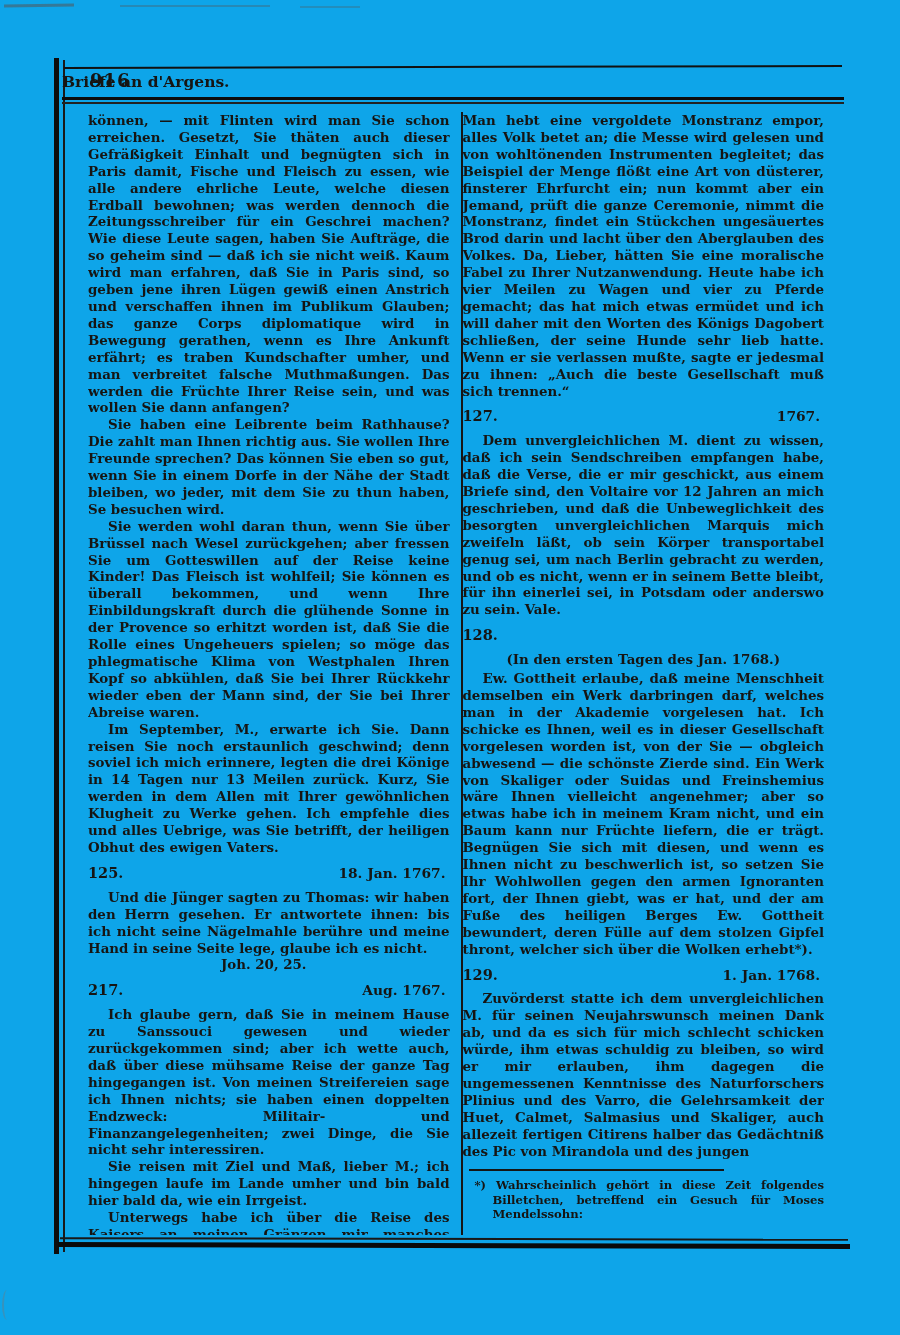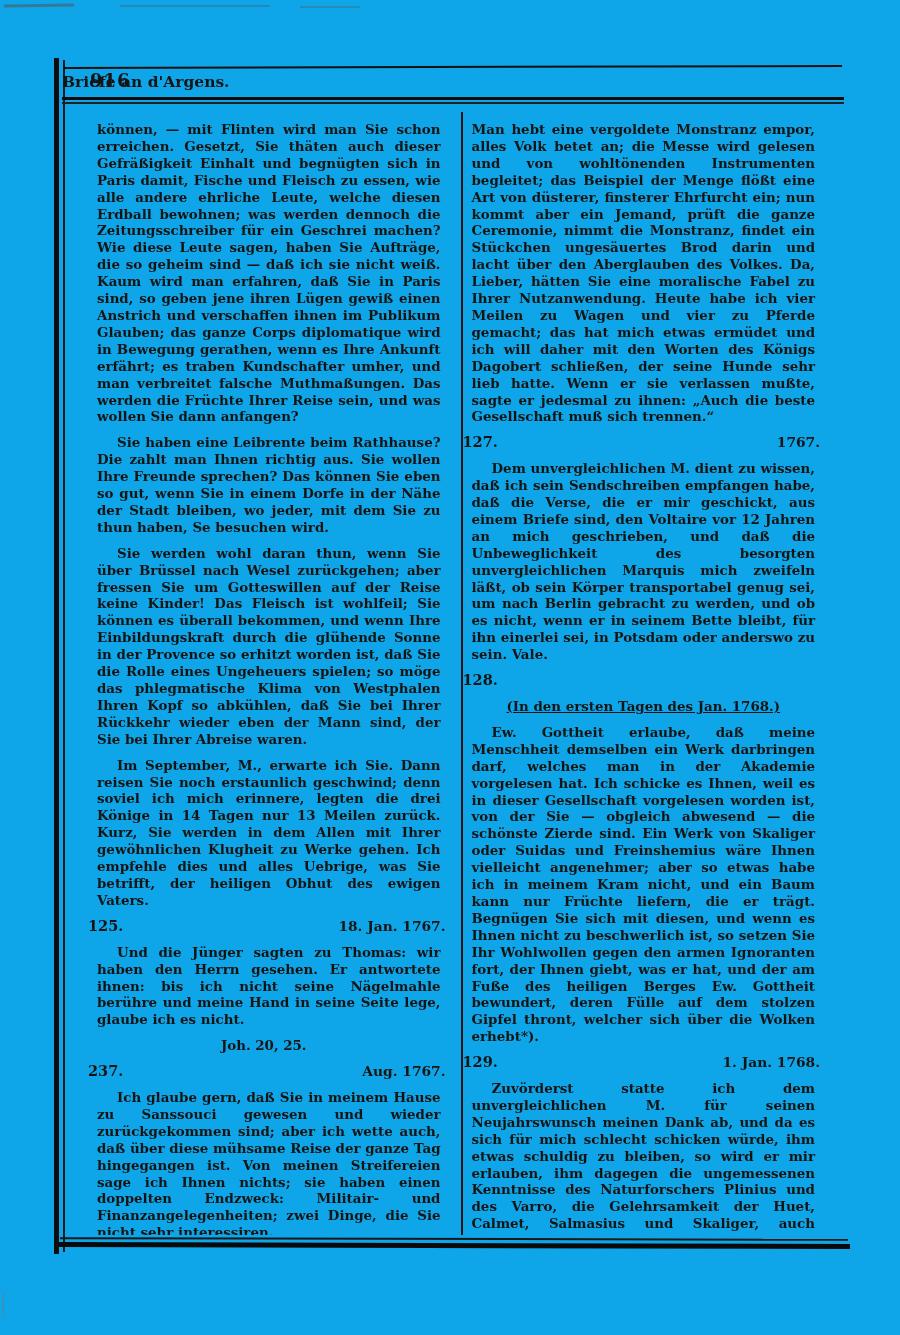--- a/index.html
+++ b/index.html
@@ -36,28 +36,28 @@
   
   .columns {
     position:absolute; left:88px; right:76px; top:112px; bottom:100px;
     display:flex; overflow:hidden;
   }
   .col { flex:1 1 0; font-size:13.4px; line-height:16.9px; font-weight:bold; text-align:justify; }
   .col-left { padding-right:11px; }
   .col-right { }
   .col-divider { flex:0 0 2px; background:#161616; }
 
-  .col p { margin:9px; text-indent:20px; }
+  .col p { margin:0; text-indent:20px; }
   .col p.first { text-indent:0; }
   .ref-line { text-align:center; padding-right:10px; text-indent:0 !important; }
 
   .letter-head { position:relative; text-align:left; margin:9px 0 7px; font-weight:bold; }
   .letter-head .num { font-size:14.5px; }
   .letter-head .date { position:absolute; right:4px; top:0; font-size:13.8px; }
-  .dateline { text-align:center; text-indent:0 !important; margin-bottom:2px !important;text-decoration:underline; }
+  .dateline { text-align:center; text-indent:0 !important; margin-bottom:2px !important; }
 
   
   .footnote { margin-top:10px; font-size:11.6px; line-height:14.4px; }
   .fn-rule { width:255px; height:2px; background:#151515; margin:2px 0 7px 6px; }
   .fn-intro { margin:0; padding-left:30px; text-indent:-18px !important; }
 </style>
 </head>
 <body>
 
 <div class="page">
@@ -88,21 +88,21 @@
       <p>Im September, M., erwarte ich Sie. Dann reisen Sie noch erstaunlich geschwind; denn soviel ich mich erinnere, legten die drei Könige in 14 Tagen nur 13 Meilen zurück. Kurz, Sie werden in dem Allen mit Ihrer gewöhnlichen Klugheit zu Werke gehen. Ich empfehle dies und alles Uebrige, was Sie betrifft, der heiligen Obhut des ewigen Vaters.</p>
 
       <div class="letter-head">
         <span class="num">125.</span>
         <span class="date">18. Jan. 1767.</span>
       </div>
       <p>Und die Jünger sagten zu Thomas: wir haben den Herrn gesehen. Er antwortete ihnen: bis ich nicht seine Nägelmahle berühre und meine Hand in seine Seite lege, glaube ich es nicht.</p>
       <p class="ref-line">Joh. 20, 25.</p>
 
       <div class="letter-head">
-        <span class="num">237.</span>
+        <span class="num">217.</span>
         <span class="date">Aug. 1767.</span>
       </div>
       <p>Ich glaube gern, daß Sie in meinem Hause zu Sanssouci gewesen und wieder zurückgekommen sind; aber ich wette auch, daß über diese mühsame Reise der ganze Tag hingegangen ist. Von meinen Streifereien sage ich Ihnen nichts; sie haben einen doppelten Endzweck: Militair- und Finanzangelegenheiten; zwei Dinge, die Sie nicht sehr interessiren.</p>
       <p>Sie reisen mit Ziel und Maß, lieber M.; ich hingegen laufe im Lande umher und bin bald hier bald da, wie ein Irrgeist.</p>
       <p>Unterwegs habe ich über die Reise des Kaisers an meinen Gränzen mir manches erzählen lassen, und da bemerke ich denn, daß Gemälde von fern besser aussehen, als in der Nähe untersucht. Wir Fürsten dürfen uns nur in unserer Herrlichkeit zeigen, so wie der Herrgott bei der Messe.</p>
     </section>
 
     <div class="col-divider"></div>
 
     <section class="col col-right">

